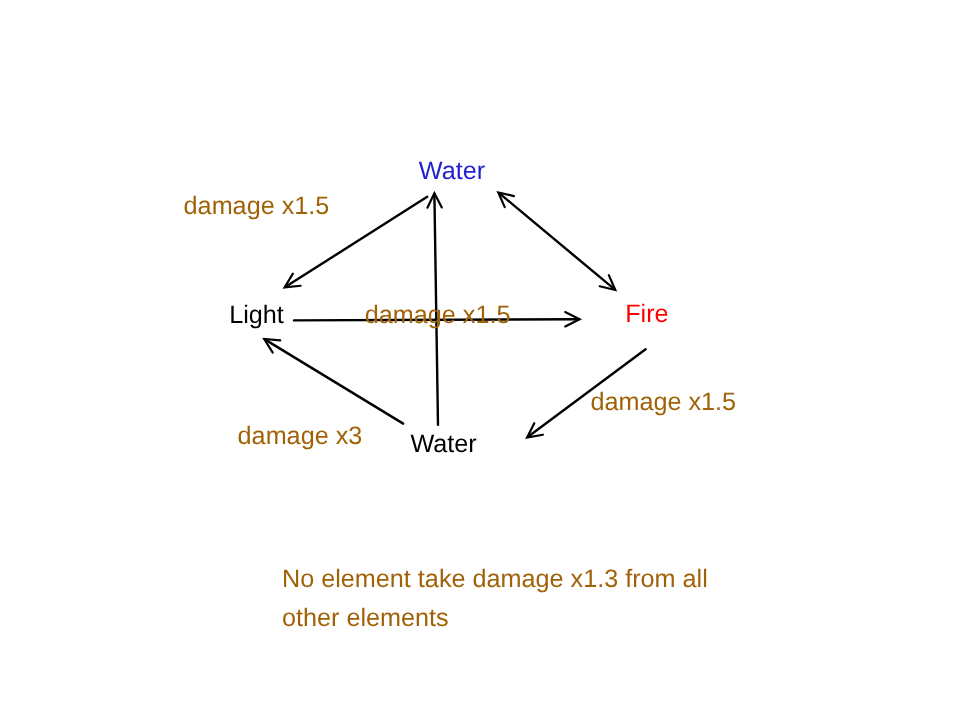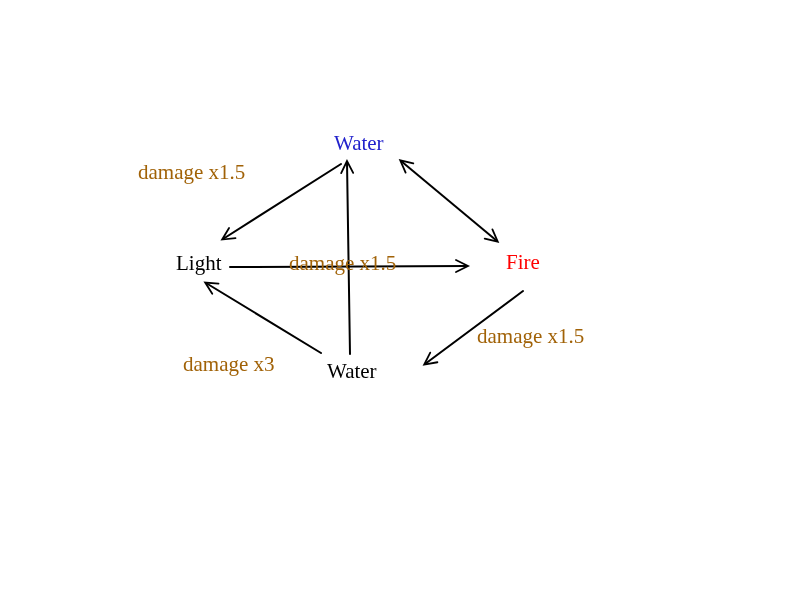--- a/index.html
+++ b/index.html
@@ -5,22 +5,23 @@
   html, body {
     margin: 0;
     padding: 0;
     background: #ffffff;
   }
   .canvas {
     position: relative;
     width: 740px;
     height: 600px;
     background: #ffffff;
-    font-family: Liberation Serif, serif;
+    font-family: Liberation Sans, sans-serif;
     overflow: hidden;
+    margin-left: 15px;
   }
   .arrows {
     position: absolute;
     left: 0;
     top: 0;
   }
   .arrows line {
     stroke: #000000;
     stroke-width: 2;
     stroke-linecap: round;
@@ -72,14 +73,16 @@
   <div class="node node-water">Water</div>
   <div class="node node-light">Light</div>
   <div class="node node-fire">Fire</div>
   <div class="node node-shadow">Water</div>
 
   <div class="edge-label lbl-water-light">damage x1.5</div>
   <div class="edge-label lbl-light-fire">damage x1.5</div>
   <div class="edge-label lbl-fire-shadow">damage x1.5</div>
   <div class="edge-label lbl-shadow-light">damage x3</div>
 
+  <div class="note">No element take damage x1.3 from all
+other elements</div>
 
 </div>
 
 </body></html>

